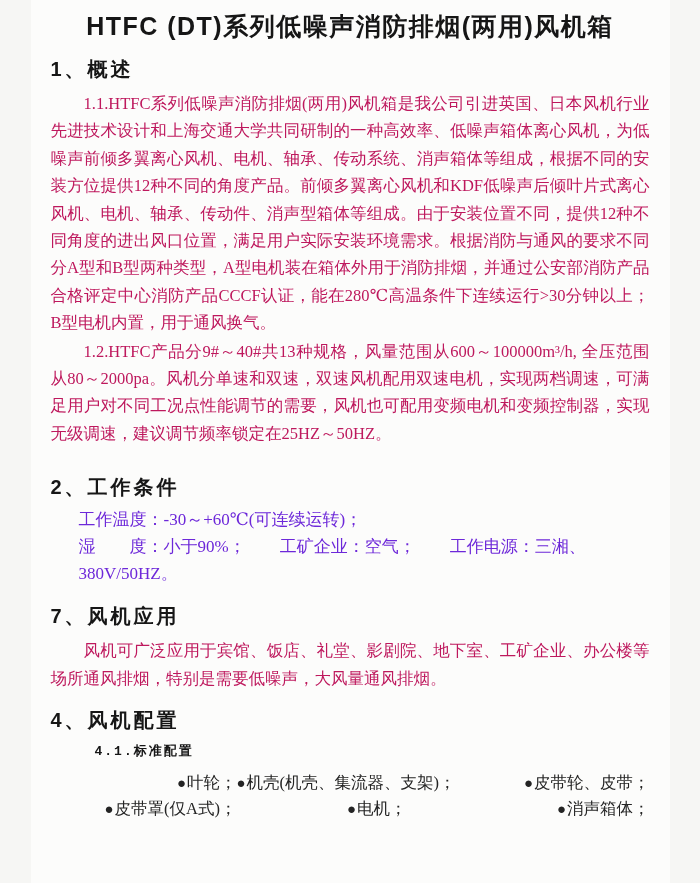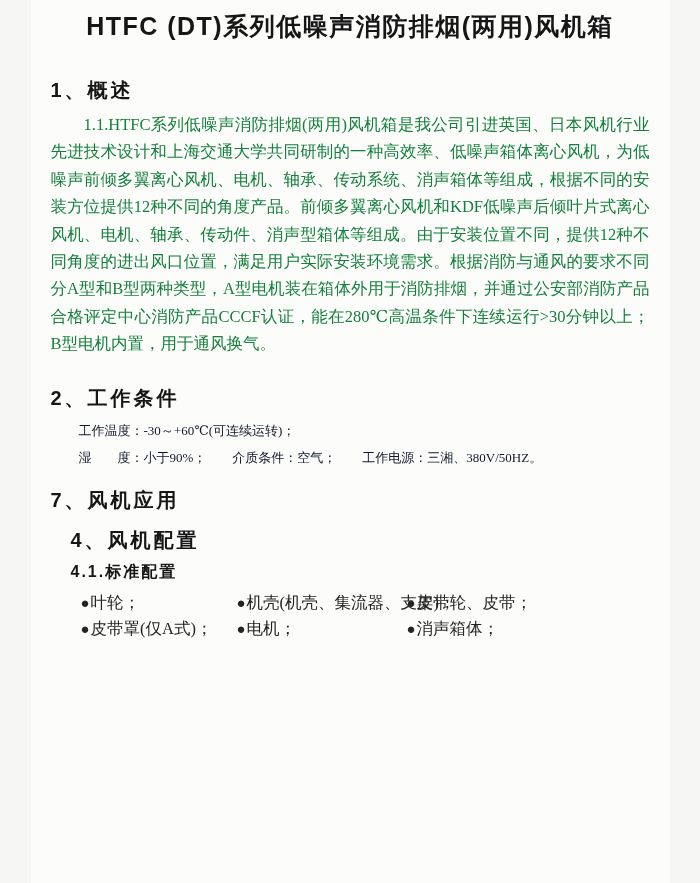--- a/index.html
+++ b/index.html
@@ -31,83 +31,85 @@
   }
   .sec-heading {
     font-family: "Liberation Sans", "DejaVu Sans", sans-serif;
     font-weight: bold;
     font-size: 20px;
     letter-spacing: 3px;
     color: #161616;
     margin: 0;
     line-height: 24px;
   }
-  .h-overview   { margin-top: 35px; }
+  .h-overview   { margin-top: 14px; }
   .h-conditions { margin-top: 28px; }
   .h-apps       { margin-top: 17px; }
-  .h-config     { margin-top: 16px; margin-left: 20px; }
+  .h-config     { margin-top: 16px; }
   .body-para {
     font-size: 16.5px;
     line-height: 27.4px;
     text-align: justify;
     text-indent: 2em;
-    color: #15803d;
+    color: #be185d;
     margin: 0;
   }
   .p-gap { margin-top: 1px; }
   .first-para { margin-top: 9px; }
   .cond-block { margin-top: 7px; }
   .cond-line {
-    font-size: 13px;
+    font-size: 17px;
     line-height: 27px;
     padding-left: 28px;
-    color: #0f172a;
+    color: #6d28d9;
     white-space: pre-wrap;
   }
   .sub-heading {
-    font-family: Liberation Sans, sans-serif;
+    font-family: Liberation Mono, monospace;
     font-weight: bold;
-    font-size: 16px;
+    font-size: 13px;
     letter-spacing: 2px;
     color: #161616;
-    margin: 9px 0 0 20px;
+    margin: 9px 0 0 44px;
     line-height: 22px;
   }
   .bullet-grid {
     margin: 7px 0 0 30px;
     display: grid;
     grid-template-columns: 156px 170px 1fr;
     font-size: 16.5px;
     line-height: 26px;
     color: #242424;
   }
-  .bullet-item { white-space: nowrap; }
+  .bullet-item { white-space: nowrap; text-align: right; }
   .bullet-mark {
     display: inline-block;
     margin-right: 1px;
     font-size: 15px;
   }
 </style>
 </head>
 <body>
 
 <div class="page">
 
   <h1 class="doc-title">HTFC (DT)系列低噪声消防排烟(两用)风机箱</h1>
 
   <h2 class="sec-heading h-overview">1、概述</h2>
   <p class="body-para first-para">1.1.HTFC系列低噪声消防排烟(两用)风机箱是我公司引进英国、日本风机行业先进技术设计和上海交通大学共同研制的一种高效率、低噪声箱体离心风机，为低噪声前倾多翼离心风机、电机、轴承、传动系统、消声箱体等组成，根据不同的安装方位提供12种不同的角度产品。前倾多翼离心风机和KDF低噪声后倾叶片式离心风机、电机、轴承、传动件、消声型箱体等组成。由于安装位置不同，提供12种不同角度的进出风口位置，满足用户实际安装环境需求。根据消防与通风的要求不同分A型和B型两种类型，A型电机装在箱体外用于消防排烟，并通过公安部消防产品合格评定中心消防产品CCCF认证，能在280℃高温条件下连续运行&gt;30分钟以上；B型电机内置，用于通风换气。</p>
+  <p class="body-para p-gap">1.2.HTFC产品分9#～40#共13种规格，风量范围从600～100000m³/h, 全压范围从80～2000pa。风机分单速和双速，双速风机配用双速电机，实现两档调速，可满足用户对不同工况点性能调节的需要，风机也可配用变频电机和变频控制器，实现无级调速，建议调节频率锁定在25HZ～50HZ。</p>
 
   <h2 class="sec-heading h-conditions">2、工作条件</h2>
   <div class="cond-block">
     <div class="cond-line">工作温度：-30～+60℃(可连续运转)；</div>
-    <div class="cond-line">湿　　度：小于90%；　　介质条件：空气；　　工作电源：三湘、380V/50HZ。</div>
+    <div class="cond-line">湿　　度：小于90%；　　工矿企业：空气；　　工作电源：三湘、380V/50HZ。</div>
   </div>
 
   <h2 class="sec-heading h-apps">7、风机应用</h2>
+  <p class="body-para first-para">风机可广泛应用于宾馆、饭店、礼堂、影剧院、地下室、工矿企业、办公楼等场所通风排烟，特别是需要低噪声，大风量通风排烟。</p>
 
   <h2 class="sec-heading h-config">4、风机配置</h2>
   <h3 class="sub-heading">4.1.标准配置</h3>
 
   <div class="bullet-grid">
     <div class="bullet-item"><span class="bullet-mark">●</span><span>叶轮；</span></div>
     <div class="bullet-item"><span class="bullet-mark">●</span><span>机壳(机壳、集流器、支架)；</span></div>
     <div class="bullet-item"><span class="bullet-mark">●</span><span>皮带轮、皮带；</span></div>
     <div class="bullet-item"><span class="bullet-mark">●</span><span>皮带罩(仅A式)；</span></div>
     <div class="bullet-item"><span class="bullet-mark">●</span><span>电机；</span></div>

